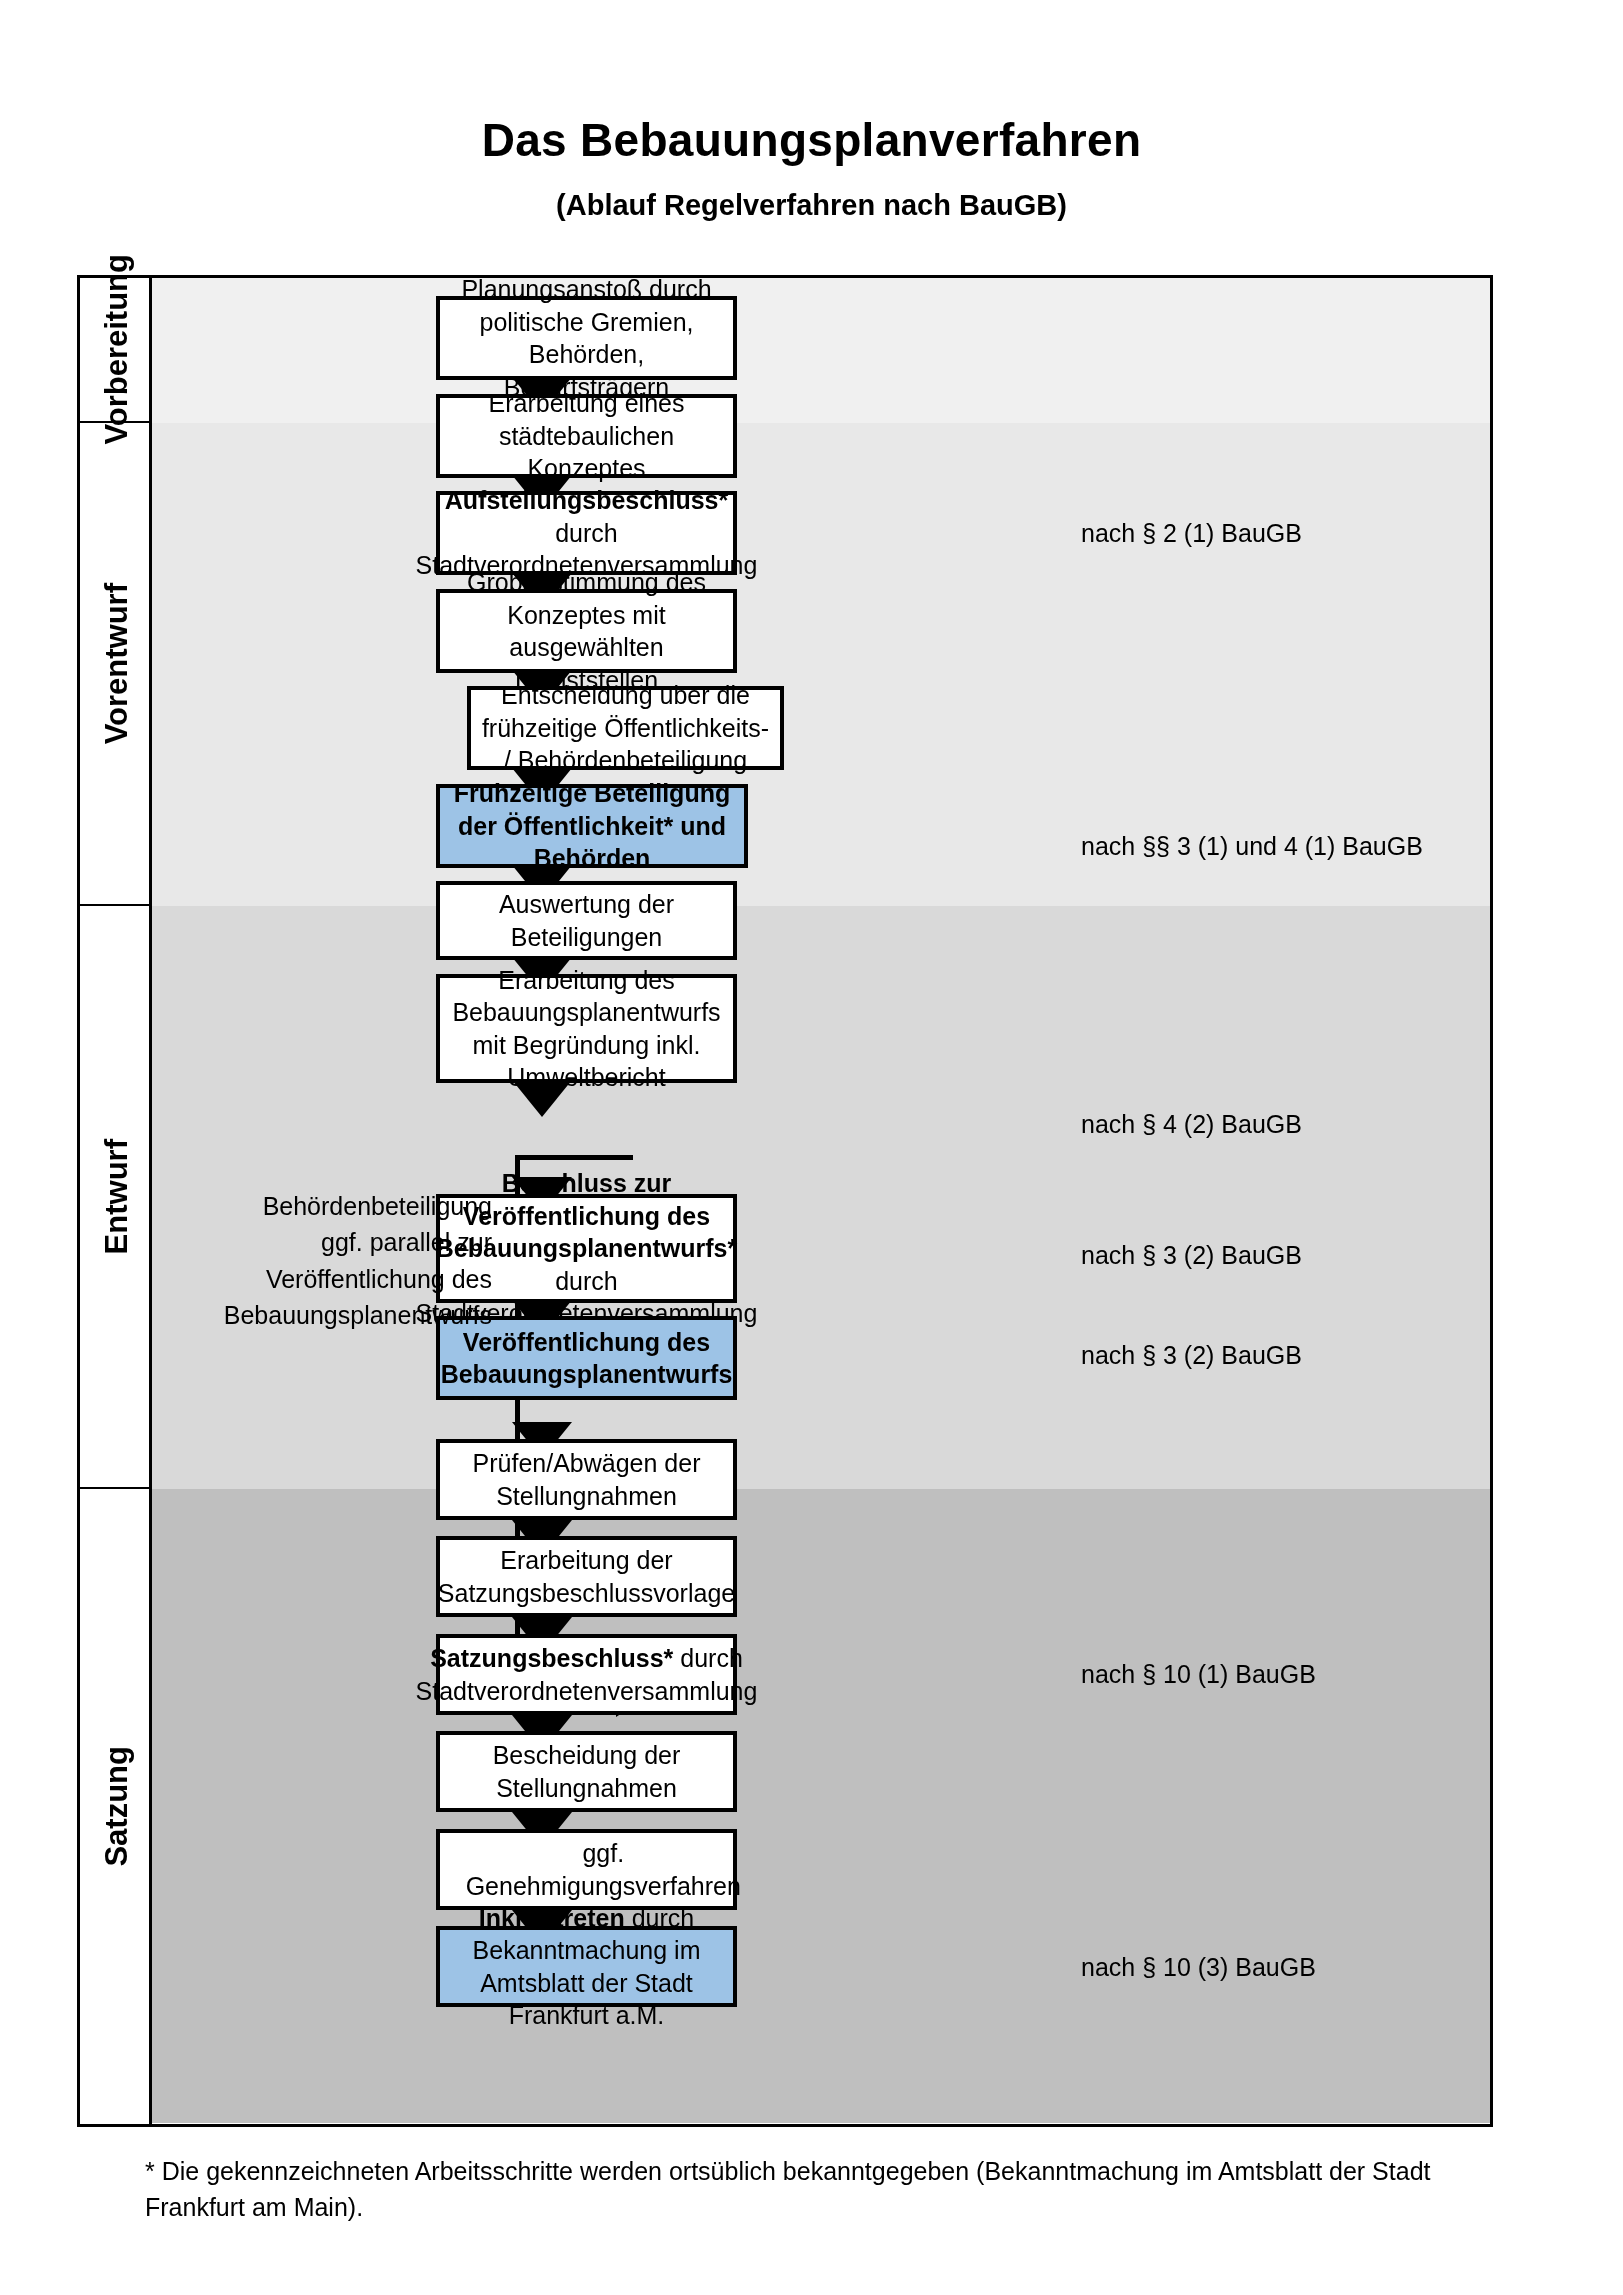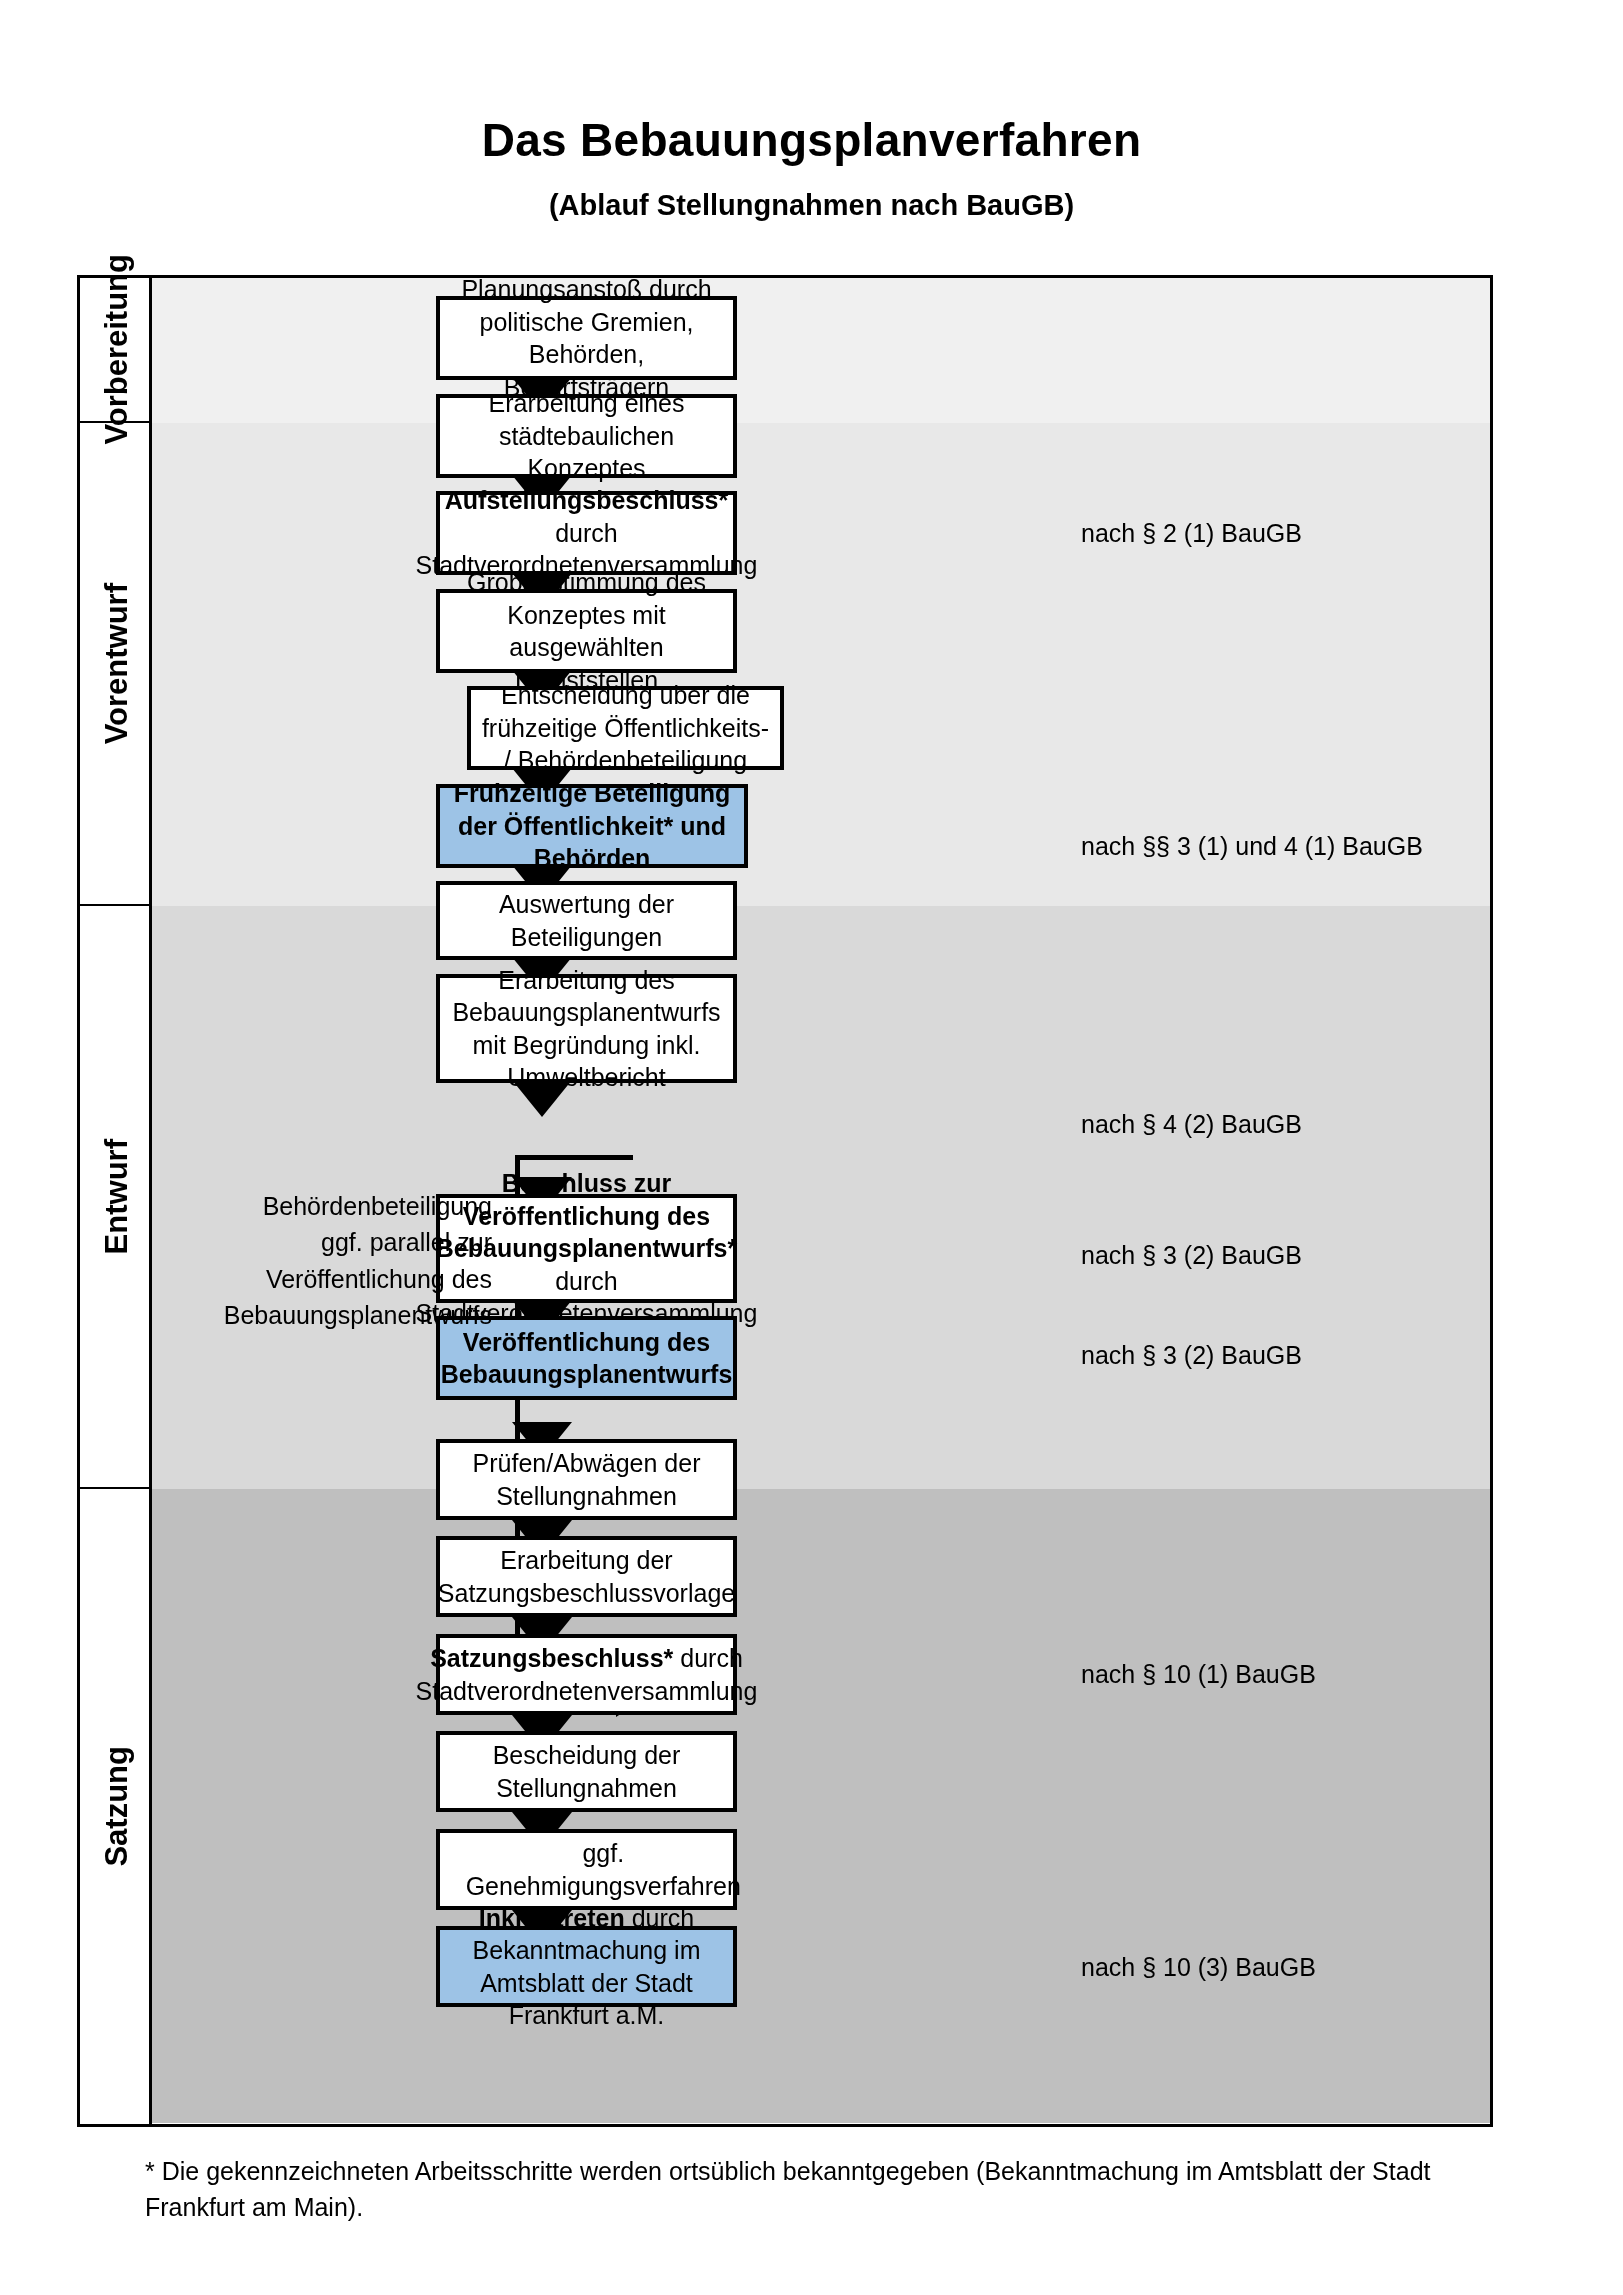--- a/index.html
+++ b/index.html
@@ -115,21 +115,21 @@
     position:absolute;
     left:145px;top:2153px;width:1348px;
     font-size:25px;line-height:1.45;
   }
 </style>
 </head>
 <body>
 
 <div class="header">
   <h1 class="doc-title">Das Bebauungsplanverfahren</h1>
-  <h2 class="doc-subtitle">(Ablauf Stellungnahmen nach BauGB)</h2>
+  <h2 class="doc-subtitle">(Ablauf Regelverfahren nach BauGB)</h2>
 </div>
 
 <div class="frame">
 
   <div class="band" style="top:0;height:145px;background:#f0f0f0;"></div>
   <div class="band" style="top:145px;height:483px;background:#e8e8e8;"></div>
   <div class="band" style="top:628px;height:583px;background:#d9d9d9;"></div>
   <div class="band" style="top:1211px;height:634px;background:#bfbfbf;"></div>
 
   <div class="rail">

